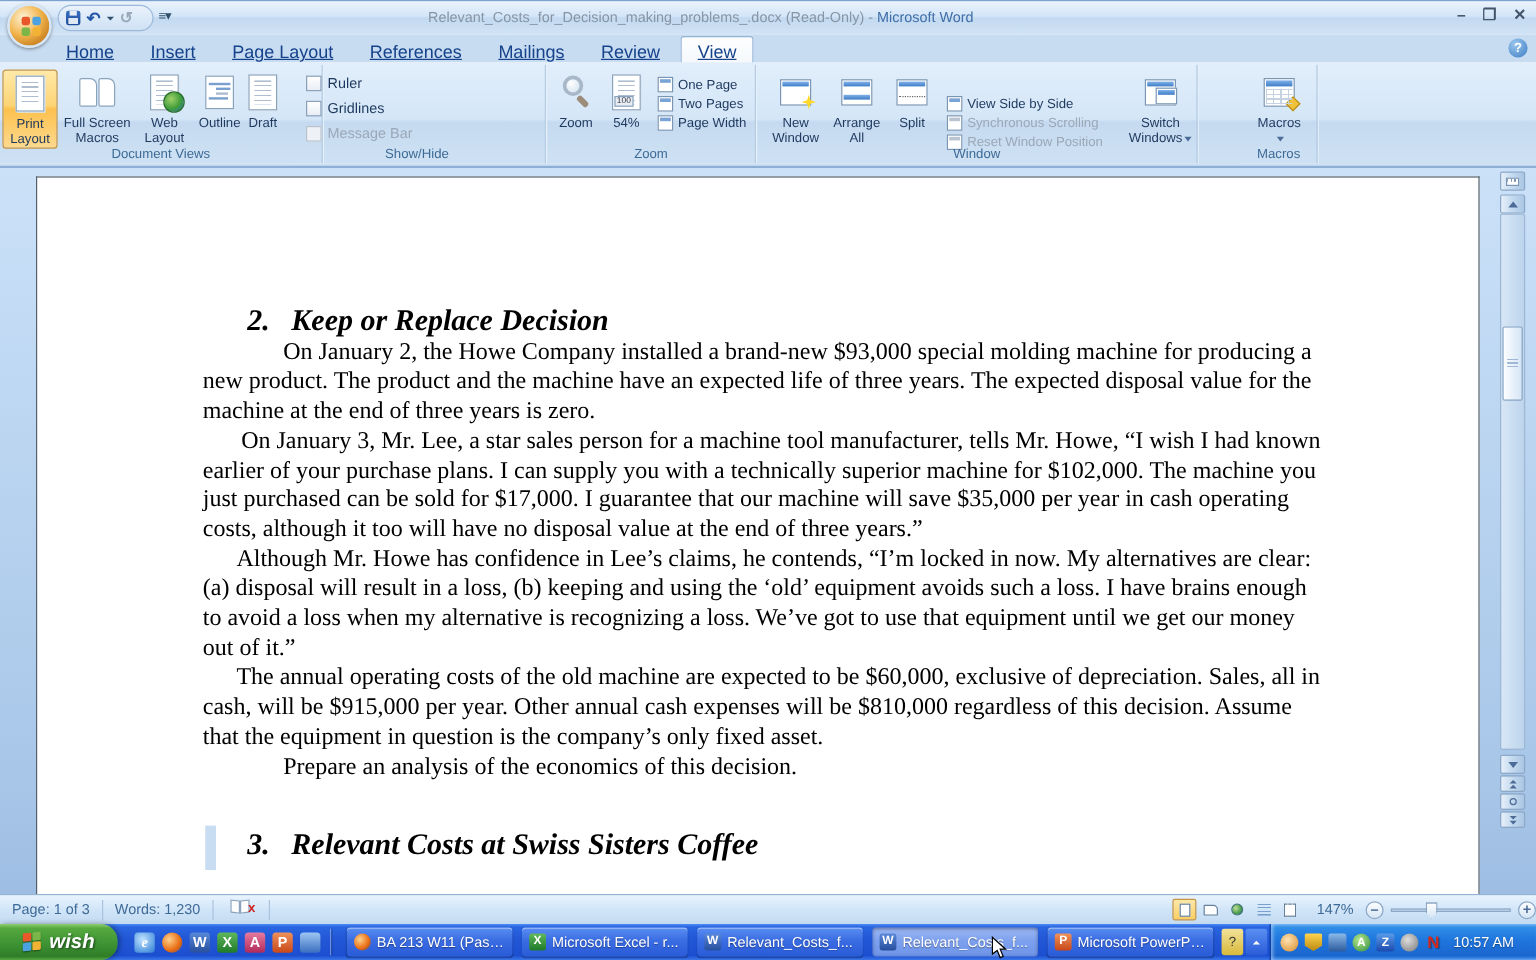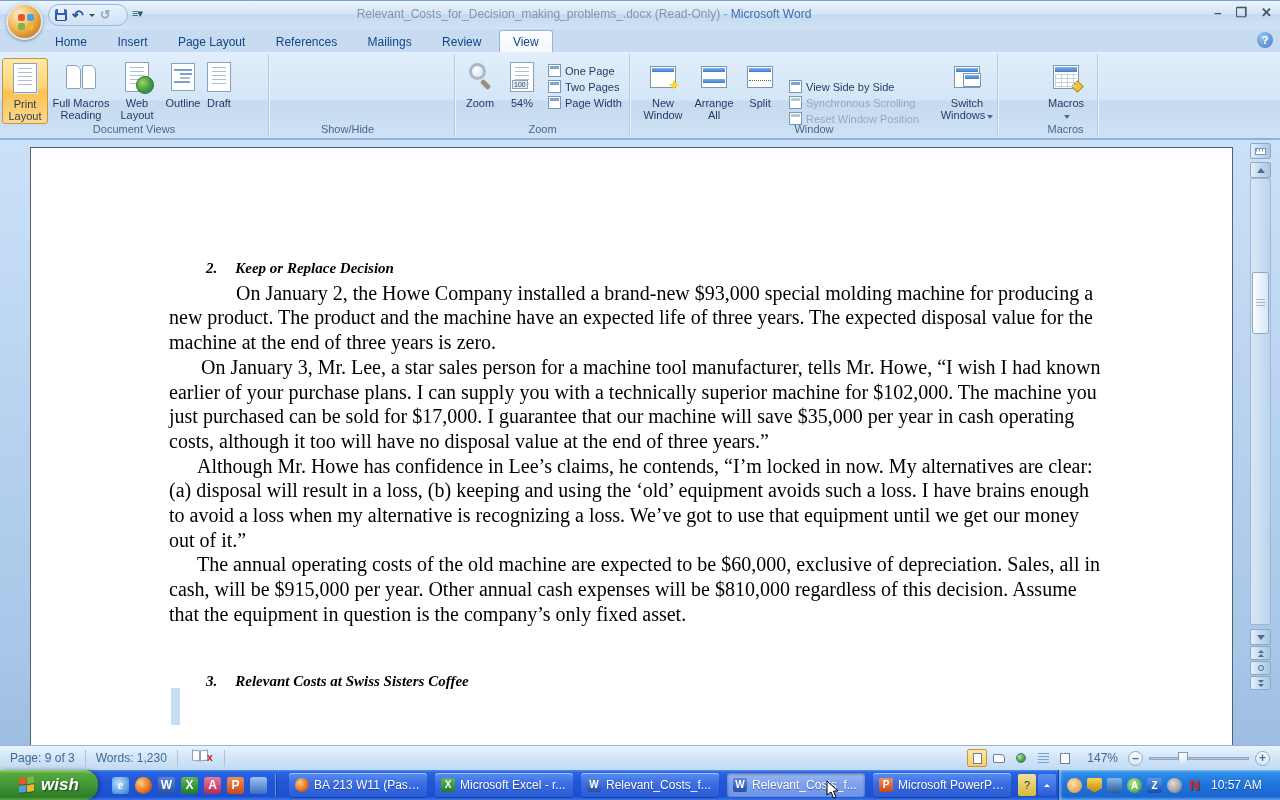--- a/index.html
+++ b/index.html
@@ -23,21 +23,21 @@
   .redo-icon { color:#9aa8ba; font-size:13px; line-height:12px; font-weight:bold; }
   .mini-caret { width:0; height:0; border-left:3px solid transparent; border-right:3px solid transparent; border-top:3px solid #30506e; }
   #qat-custom { position:absolute; top:6px; left:132px; color:#30506e; font-size:11px; letter-spacing:-1px; }
   #title-text { position:absolute; top:6px; left:0; width:1168px; text-align:center; font-size:12px; color:#8795a5; }
   #title-text .app { color:#3f6ea8; }
   #win-controls { position:absolute; top:4px; right:8px; display:flex; gap:14px; color:#44546a; font-size:13px; font-weight:bold; }
   #win-controls span { cursor:default; }
 
   
   #tab-row { position:absolute; top:29px; left:0; width:1280px; height:23px; background:#c7dcf1; }
-  .rtab { display:inline-block; padding:4px 13px 19px; font-size:12px; color:#15428b; position:relative; top:1px; }
+  .rtab { display:inline-block; padding:4px 13px 19px; font-size:15px; color:#15428b; position:relative; top:1px;text-decoration:underline; }
   .rtab.first { margin-left:42px; }
   .rtab.active { background:linear-gradient(#fdfefe,#eef4fb); border:1px solid #96b4d4; border-bottom:none;
     border-radius:3px 3px 0 0; font-weight:normal; }
   #help-btn { position:absolute; top:32px; right:7px; width:16px; height:16px; border-radius:50%;
     background:radial-gradient(circle at 35% 30%, #9cc6ee, #3a7cc4); color:#fff; font-size:11px; font-weight:bold;
     text-align:center; line-height:16px; }
 
   
   #ribbon { position:absolute; top:52px; left:0; width:1280px; height:88px;
     background:linear-gradient(#e2eefb, #d4e6f7 55%, #c5daf0 58%, #cfe2f4);
@@ -88,21 +88,21 @@
   .chk .box { width:13px; height:13px; background:linear-gradient(#fff,#e8eef5); border:1px solid #8ca0b8; flex:none; }
   .chk.dis { color:#9aa8b8; } .chk.dis .box { border-color:#b8c2cd; background:#eef2f6; }
 
   
   #docarea { position:absolute; top:140px; left:0; width:1280px; height:605px;
     background:linear-gradient(#cbe1f8, #a7c6e8 85%, #9dbde2); }
   #page { position:absolute; top:7px; left:30px; width:1203px; height:598px; background:#fff;
     border:1px solid #55606e; border-bottom:none; overflow:hidden; }
   #doctext { position:absolute; top:108px; left:138px; width:935px; font-family:"Liberation Serif",serif;
     font-size:20px; line-height:24.7px; color:#000; }
-  .dochead { font-weight:bold; font-style:italic; font-size:15px; }
+  .dochead { font-weight:bold; font-style:italic; font-size:25px; }
   .dochead .num { display:inline-block; margin-left:37px; }
   .dochead .ttl { display:inline-block; margin-left:18px; }
   .para1 { text-indent:67px; } .para2 { text-indent:32px; } .para3 { text-indent:28px; }
   .para4 { text-indent:28px; } .para5 { text-indent:67px; }
   #cursor-mark { position:absolute; top:540px; left:140px; width:9px; height:37px; background:#c9ddf2; }
   #head3 { margin-top:42px; }
 
   
   #vscroll { position:absolute; top:3px; right:9px; width:21px; bottom:0; }
   .sb-btn { width:21px; background:linear-gradient(90deg,#e6f0fa,#c3d9ee 50%,#aac6e4); border:1px solid #8ca8c6; border-radius:2px;
@@ -127,21 +127,21 @@
 
   
   #statusbar { position:absolute; top:745px; left:0; width:1280px; height:25px;
     background:linear-gradient(#e9f4fe,#d1e5f8 50%,#c2daf1); border-top:1px solid #96b4d4;
     display:flex; align-items:center; font-size:12px; color:#3e6a96; }
   .sb-item { padding:0 10px; border-right:1px solid #aac4de; height:17px; line-height:17px; }
   .proof-icon { position:relative; width:18px; height:13px; margin:0 4px; }
   .proof-icon .pg { position:absolute; top:0; width:8px; height:11px; background:#fdfdfd; border:1px solid #8aa3bd; }
   .proof-icon .pg.l { left:0; transform:skewY(6deg); } .proof-icon .pg.r { left:8px; transform:skewY(-6deg); }
   .proof-icon .x { position:absolute; right:-3px; bottom:-3px; color:#c22; font-weight:bold; font-size:11px; }
-  #sb-right { margin-left:auto; display:flex; align-items:center; gap:2px; padding-right:10px; }
+  #sb-right { margin-left:auto; display:flex; align-items:center; gap:2px; }
   .viewbtn { width:20px; height:18px; border:1px solid transparent; display:flex; align-items:center; justify-content:center; }
   .viewbtn.sel { background:linear-gradient(#fde8a8,#fbce63); border:1px solid #c59544; border-radius:2px; }
   .vb-page { width:9px; height:11px; background:#fff; border:1px solid #66809c; }
   .vb-book { width:12px; height:9px; background:#fff; border:1px solid #66809c; border-radius:1px 4px 1px 1px; }
   .vb-globe { width:10px; height:10px; border-radius:50%; background:radial-gradient(circle at 35% 35%,#bfe09a,#4d9e48 60%,#2a6ec0); border:1px solid #477; }
   .vb-out { width:11px; height:10px; background:repeating-linear-gradient(#7aa0d0 0 1px, transparent 1px 3px); }
   .vb-draft { width:10px; height:11px; background:#fff; border:1px solid #66809c; border-style:dashed solid solid; }
   #zoom-pct { margin:0 8px 0 10px; color:#3e6a96; }
   .zbtn { width:15px; height:15px; border-radius:50%; background:linear-gradient(#fdfeff,#d5e5f5); border:1px solid #8ca8c6;
     color:#4c6b96; font-weight:bold; font-size:12px; line-height:13px; text-align:center; }
@@ -227,21 +227,21 @@
         </div>
       <div class="lbl">Print Layout</div>
     </div>
     <div class="bigbtn" style="left:50px;width:62px;">
       <div class="icon-wrap">
           <div class="bookicon">
             <div></div>
             <div></div>
           </div>
         </div>
-      <div class="lbl">Full Macros Reading</div>
+      <div class="lbl">Full Screen Macros</div>
     </div>
     <div class="bigbtn" style="left:114px;width:46px;">
       <div class="icon-wrap">
           <div class="pageicon">
             <div class="lines"></div>
             <div class="globe"></div>
           </div>
         </div>
       <div class="lbl">Web Layout</div>
     </div>
@@ -261,20 +261,34 @@
           <div class="pageicon">
             <div class="lines"></div>
           </div>
         </div>
       <div class="lbl">Draft</div>
     </div>
     <div class="rgroup-label">Document Views</div>
   </div>
 
   <div class="rgroup" style="left:241px;width:214px;">
+    <div style="position:absolute;top:8px;left:14px;">
+      <div class="chk">
+          <span class="box"></span>
+          <span>Ruler</span>
+        </div>
+      <div class="chk">
+          <span class="box"></span>
+          <span>Gridlines</span>
+        </div>
+      <div class="chk dis">
+          <span class="box"></span>
+          <span>Message Bar</span>
+        </div>
+    </div>
     <div class="rgroup-label">Show/Hide</div>
   </div>
 
   <div class="rgroup" style="left:456px;width:174px;">
     <div class="bigbtn" style="left:4px;width:40px;">
       <div class="icon-wrap">
           <div class="magicon">
             <div class="lens"></div>
             <div class="handle"></div>
           </div>
@@ -369,20 +383,21 @@
 <div id="docarea">
   <div id="page">
     <div id="doctext">
       <div class="dochead">
         <span class="num">2.</span><span class="ttl">Keep or Replace Decision</span>
       </div>
       <div class="para1">On January 2, the Howe Company installed a brand-new $93,000 special molding machine for producing a new product. The product and the machine have an expected life of three years. The expected disposal value for the machine at the end of three years is zero.</div>
       <div class="para2">On January 3, Mr. Lee, a star sales person for a machine tool manufacturer, tells Mr. Howe, “I wish I had known earlier of your purchase plans. I can supply you with a technically superior machine for $102,000. The machine you just purchased can be sold for $17,000. I guarantee that our machine will save $35,000 per year in cash operating costs, although it too will have no disposal value at the end of three years.”</div>
       <div class="para3">Although Mr. Howe has confidence in Lee’s claims, he contends, “I’m locked in now. My alternatives are clear: (a) disposal will result in a loss, (b) keeping and using the ‘old’ equipment avoids such a loss. I have brains enough to avoid a loss when my alternative is recognizing a loss. We’ve got to use that equipment until we get our money out of it.”</div>
       <div class="para4">The annual operating costs of the old machine are expected to be $60,000, exclusive of depreciation. Sales, all in cash, will be $915,000 per year. Other annual cash expenses will be $810,000 regardless of this decision. Assume that the equipment in question is the company’s only fixed asset.</div>
+      <div class="para5">Prepare an analysis of the economics of this decision.</div>
       <div class="dochead" id="head3">
         <span class="num">3.</span><span class="ttl">Relevant Costs at Swiss Sisters Coffee</span>
       </div>
     </div>
     <div id="cursor-mark"></div>
   </div>
 
   <div id="vscroll">
     <div class="sb-btn" id="ruler-btn">
         <span class="ruler-glyph"></span>
@@ -410,21 +425,21 @@
           <span class="dbl-chev">
             <span class="chev-d"></span>
             <span class="chev-d"></span>
           </span>
         </div>
     </div>
   </div>
 </div>
 
 <div id="statusbar">
-  <span class="sb-item">Page: 9 of 3</span>
+  <span class="sb-item">Page: 1 of 3</span>
   <span class="sb-item">Words: 1,230</span>
   <span class="sb-item">
     <span class="proof-icon" style="display:inline-block;">
       <span class="pg l"></span><span class="pg r"></span><span class="x">x</span>
     </span>
   </span>
   <div id="sb-right">
     <span class="viewbtn sel">
         <span class="vb-page"></span>
       </span>

